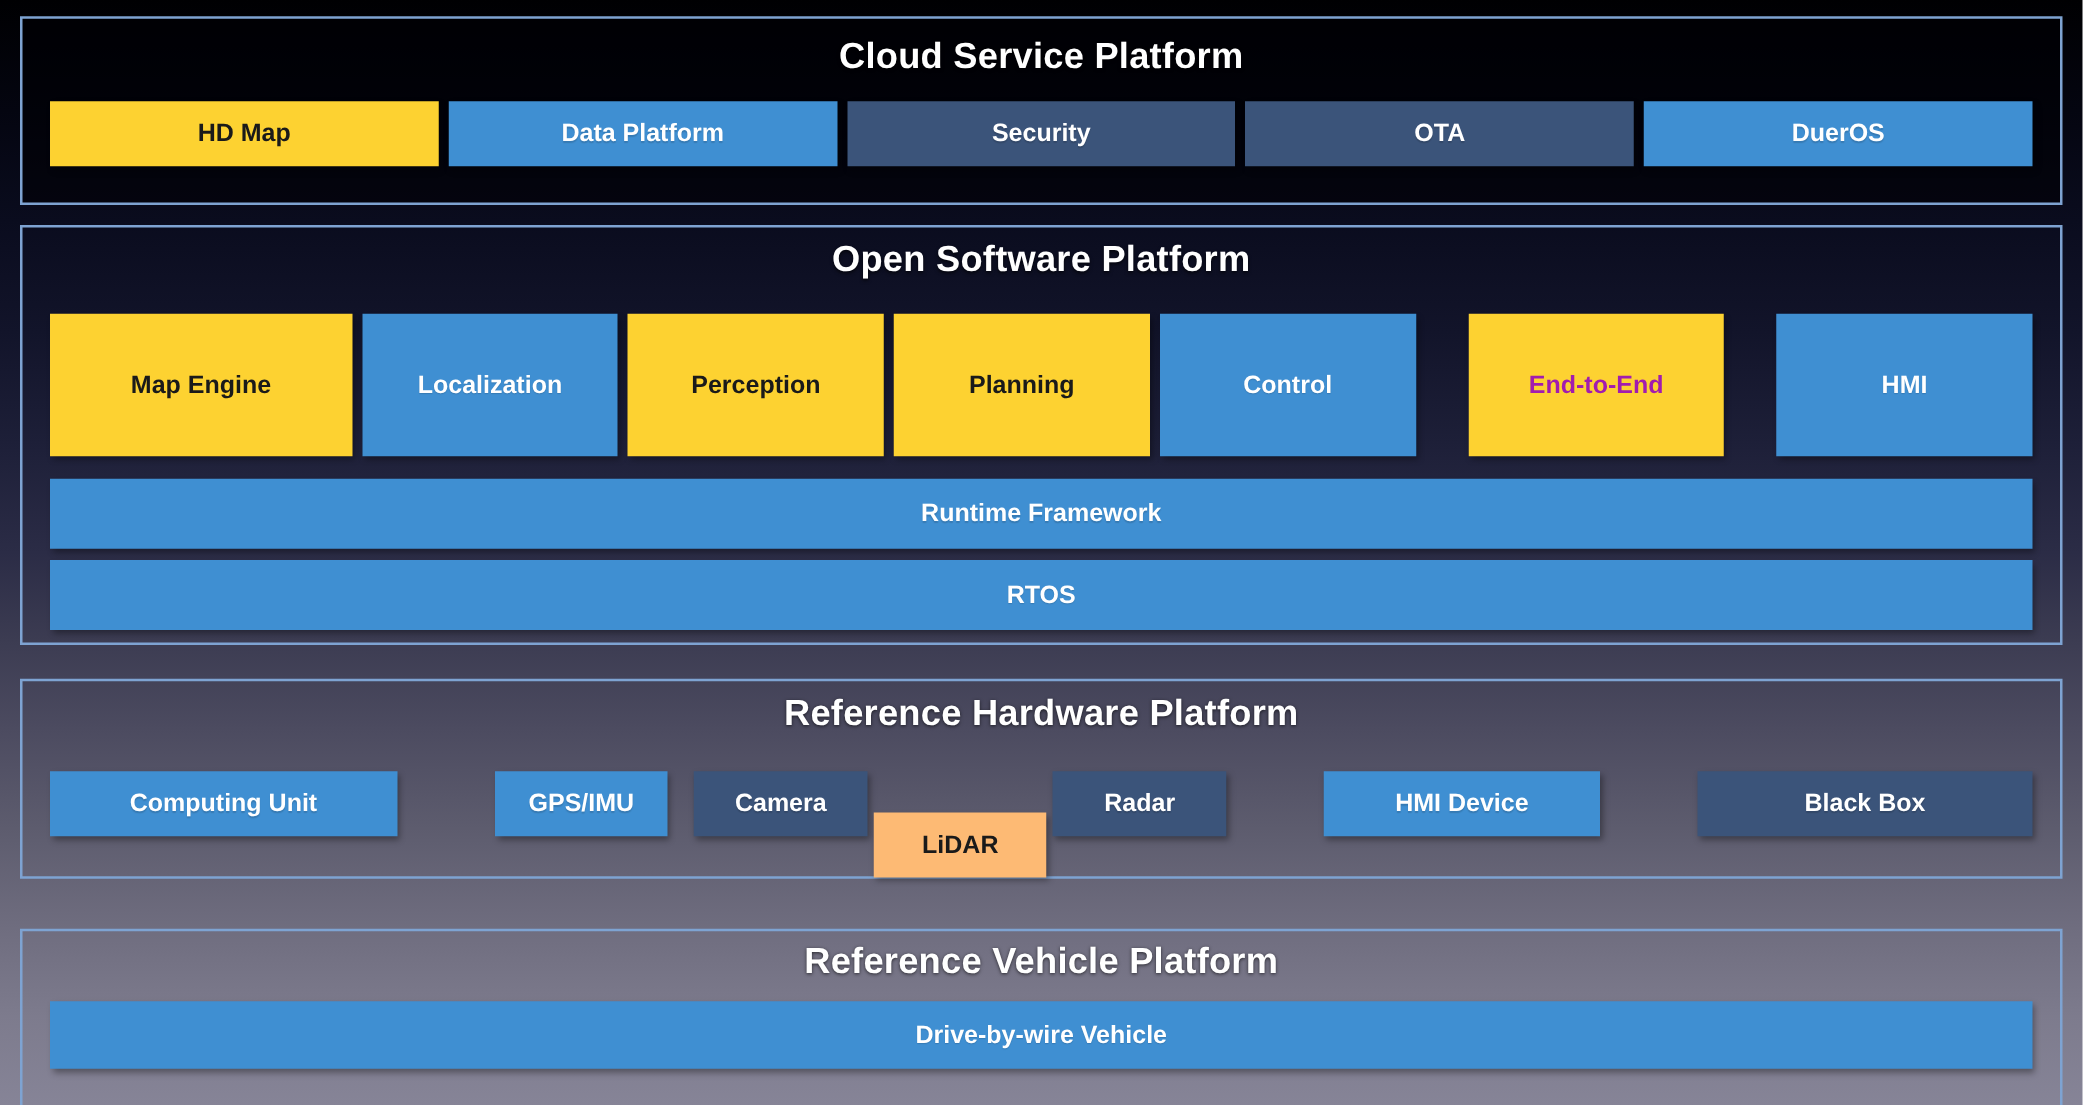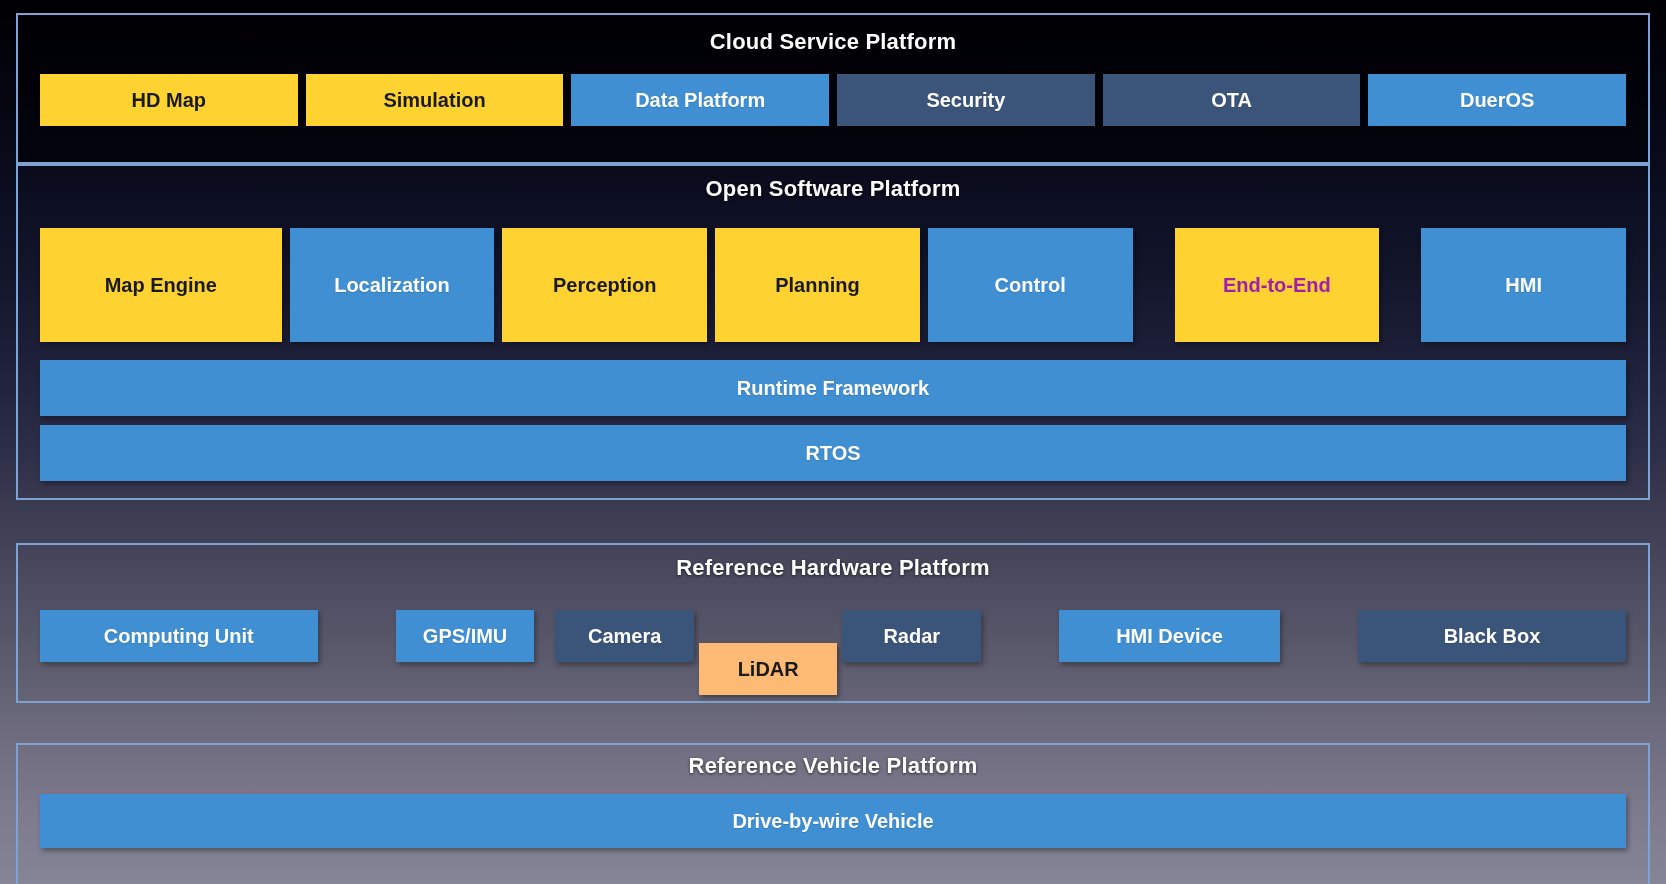--- a/index.html
+++ b/index.html
@@ -27,27 +27,27 @@
       #868497 100%);
   }
   .section {
     position: absolute;
     left: 16px;
     right: 16px;
     border: 2px solid var(--border, #7EA3D2);
     box-sizing: border-box;
   }
   #sec-cloud    { top: 13px;  height: 151px; background: rgba(0,0,3,0.55); }
-  #sec-software { top: 164px; height: 336px; }
+  #sec-software { top: 180px; height: 336px; }
   #sec-hardware { top: 543px; height: 160px; }
   #sec-vehicle  { top: 743px; height: 146px; }
 
   .section-title {
     color: #ffffff;
-    font-size: 22px;
+    font-size: 29px;
     font-weight: bold;
     text-align: center;
     letter-spacing: 0.2px;
     text-shadow: 0 1px 3px rgba(0,0,0,0.65);
   }
   #sec-cloud    .section-title { margin-top: 14px; }
   #sec-software .section-title { margin-top: 10px; }
   #sec-hardware .section-title { margin-top: 10px; }
   #sec-vehicle  .section-title { margin-top: 8px;  }
 
@@ -94,21 +94,20 @@
   .box.hmi-device { width: 13.9%; }
   .box.black-box  { width: 16.9%; }
 </style>
 </head>
 <body>
 
 <div class="section" id="sec-cloud">
   <div class="section-title">Cloud Service Platform</div>
   <div class="row cloud-row">
     <div class="box" style="background: rgb(253, 210, 49); color: rgb(26, 26, 26); text-shadow: none;">HD Map</div>
-    <div class="box" style="background: rgb(253, 210, 49); color: rgb(26, 26, 26); text-shadow: none;">Simulation</div>
     <div class="box" style="background: rgb(63, 143, 210); color: rgb(255, 255, 255);">Data Platform</div>
     <div class="box" style="background: rgb(59, 84, 122); color: rgb(255, 255, 255);">Security</div>
     <div class="box" style="background: rgb(59, 84, 122); color: rgb(255, 255, 255);">OTA</div>
     <div class="box" style="background: rgb(63, 143, 210); color: rgb(255, 255, 255);">DuerOS</div>
   </div>
 </div>
 
 <div class="section" id="sec-software">
   <div class="section-title">Open Software Platform</div>
   <div class="row sw-row">

